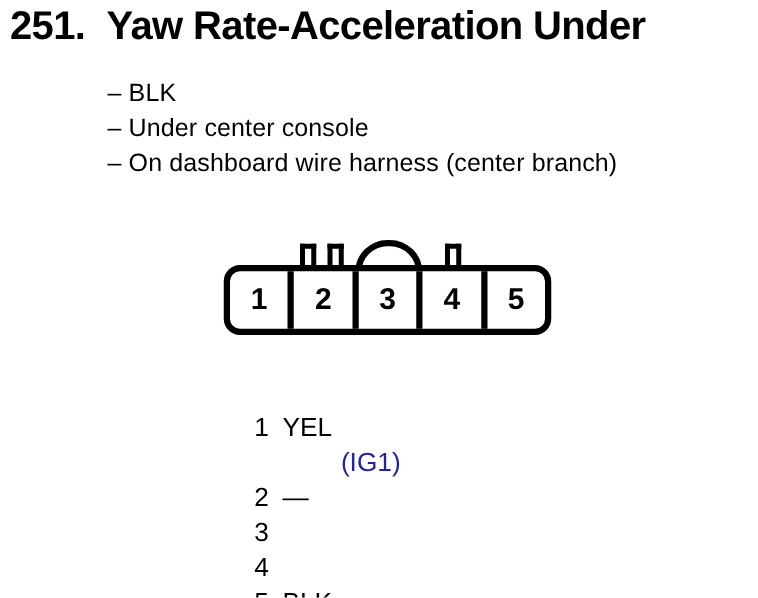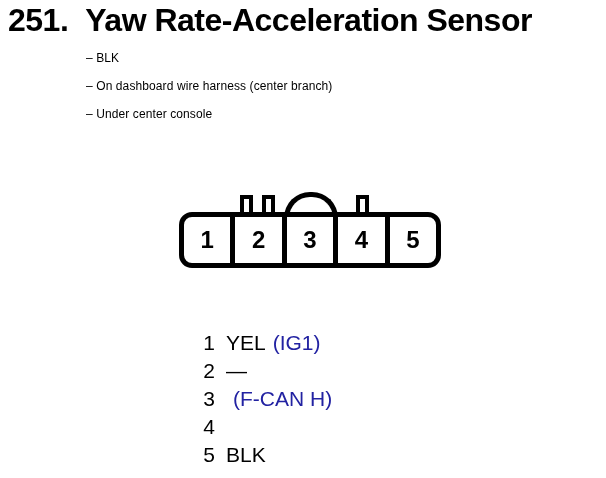--- a/index.html
+++ b/index.html
@@ -30,22 +30,22 @@
     white-space: nowrap;
   }
   .title-row .section-number {
     margin-right: 17px;
   }
 
   
   .notes {
     position: absolute;
     left: 86px;
-    top: 44px;
-    font-size: 12px;
+    top: 61px;
+    font-size: 20px;
     line-height: 28px;
     letter-spacing: 0.1px;
   }
   .note-line { white-space: nowrap; }
 
   
   .connector {
     position: absolute;
     left: 0;
     top: 0;
@@ -119,35 +119,36 @@
   }
   .pin-num {
     display: inline-block;
     width: 13px;
     text-align: right;
     margin-right: 11px;
   }
   .pin-signal {
     color: var(--signal-blue, #2222a2);
     margin-left: 7px;
+    margin-top: 28px;
   }
   .pin-signal:empty { margin-left: 0; }
 </style>
 </head>
 <body style="background: rgb(255, 255, 255);">
 
 <div class="title-row">
   <span class="section-number">251.</span>
-  <span>Yaw Rate-Acceleration Sensor</span>
+  <span>Yaw Rate-Acceleration Under</span>
 </div>
 
 <div class="notes">
   <div class="note-line">– BLK</div>
+  <div class="note-line">– Under center console</div>
   <div class="note-line">– On dashboard wire harness (center branch)</div>
-  <div class="note-line">– Under center console</div>
 </div>
 
 <div class="connector">
   <div class="key-tab tab-1"></div>
   <div class="key-tab tab-2"></div>
   <div class="key-dome"></div>
   <div class="key-tab tab-3"></div>
 
   <div class="connector-shell">
     <div class="cavity">1</div>
@@ -164,21 +165,20 @@
     <span class="pin-wire">YEL</span>
     <span class="pin-signal">(IG1)</span>
   </div>
   <div class="pin-row">
     <span class="pin-num">2</span>
     <span class="pin-wire">—</span>
     <span class="pin-signal"></span>
   </div>
   <div class="pin-row">
     <span class="pin-num">3</span>
-    <span class="pin-signal">(F-CAN H)</span>
   </div>
   <div class="pin-row">
     <span class="pin-num">4</span>
   </div>
   <div class="pin-row">
     <span class="pin-num">5</span>
     <span class="pin-wire">BLK</span>
   </div>
 </div>
 

